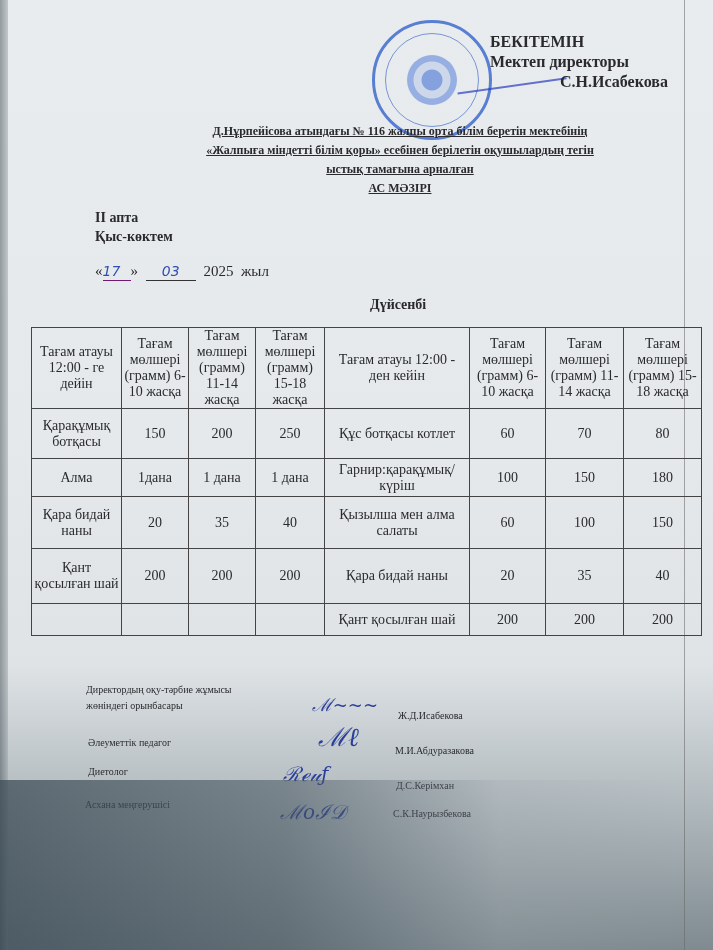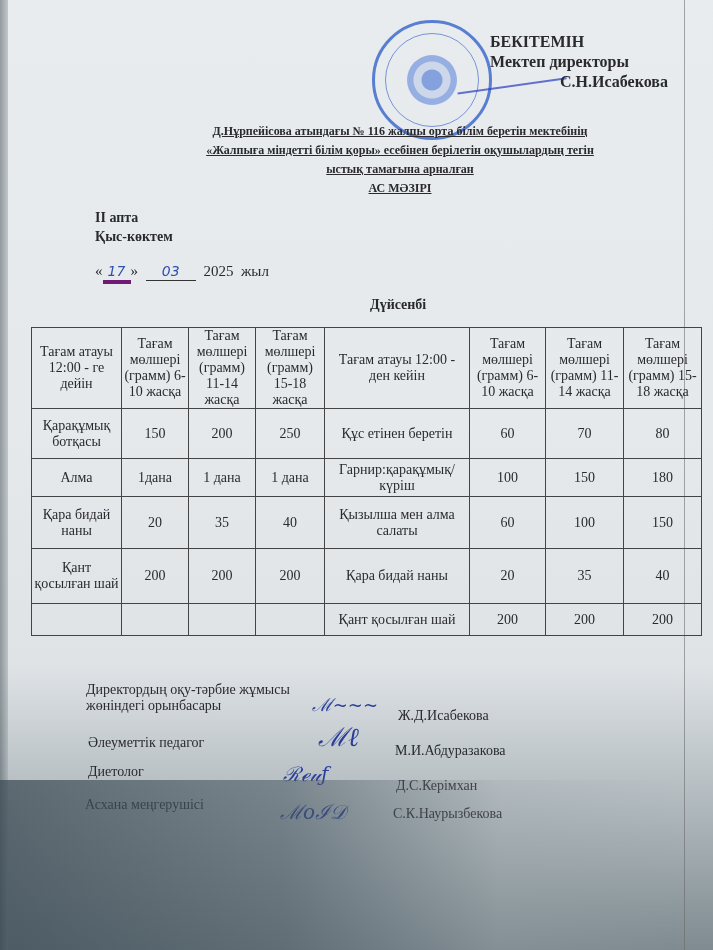--- a/index.html
+++ b/index.html
@@ -38,36 +38,36 @@
   .approve .l2 { position:absolute; left:0; top:20px; white-space:nowrap; }
   .approve .l3 { position:absolute; left:70px; top:40px; white-space:nowrap; }
 
   .title {
     position:absolute; left:90px; top:122px; width:620px; text-align:center;
     font-weight:bold; font-size:12px; line-height:19px;text-decoration:underline;
   }
   .meta { position:absolute; left:95px; top:208px; font-weight:bold; font-size:14px; line-height:19px; }
   .date { position:absolute; left:95px; top:255px; font-size:15px; white-space:nowrap; }
   .date .hand { font-family:"DejaVu Sans", sans-serif; font-style:italic; color:#3050b0; font-size:14px; }
-  .date .u1 { display:inline-block; width:28px; border-bottom:4px solid #701a75; text-align:center; }
+  .date .u1 { display:inline-block; width:28px; border-bottom:1px solid #701a75; }
   .date .u2 { display:inline-block; width:50px; border-bottom:1px solid #333; text-align:center; margin:8px 4px; }
   .day { position:absolute; left:370px; top:297px; font-weight:bold; font-size:14px; }
 
   table.menu {
     position:absolute; left:31px; top:327px; border-collapse:collapse;
     font-size:14px; line-height:16px; text-align:center;
   }
   table.menu td, table.menu th {
     border:1px solid #444; font-weight:normal; padding:0 2px; vertical-align:middle;
   }
   table.menu th { height:79px; }
   .c0 { width:85px; } .c1 { width:62px; } .c2 { width:62px; } .c3 { width:64px; }
   .c4 { width:140px; } .c5 { width:71px; } .c6 { width:73px; } .c7 { width:73px; }
 
-  .sig { position:absolute; font-size:14px; line-height:16px; white-space:nowrap;font-family:Liberation Serif, serif; }
+  .sig { position:absolute; font-size:10px; line-height:16px; white-space:nowrap;font-family:Liberation Serif, serif; }
   .sig-mark {
     position:absolute; font-family:"DejaVu Serif", serif; font-style:italic; color:#2b3f9a; font-size:18px;
   }
 </style>
 </head>
 <body>
 
 <div class="leftedge"></div>
 <div class="rightline"></div>
 
@@ -113,21 +113,21 @@
     <th class="c4">Тағам атауы 12:00 - ден кейін</th>
     <th class="c5">Тағам мөлшері (грамм) 6-10 жасқа</th>
     <th class="c6">Тағам мөлшері (грамм) 11-14 жасқа</th>
     <th class="c7">Тағам мөлшері (грамм) 15-18 жасқа</th>
   </tr>
   <tr style="height:50px">
     <td>Қарақұмық ботқасы</td>
     <td>150</td>
     <td>200</td>
     <td>250</td>
-    <td>Құс етінен беретін</td>
+    <td>Құс ботқасы котлет</td>
     <td>60</td>
     <td>70</td>
     <td>80</td>
   </tr>
   <tr style="height:38px">
     <td>Алма</td>
     <td>1дана</td>
     <td>1 дана</td>
     <td>1 дана</td>
     <td>Гарнир:қарақұмық/ күріш</td>

